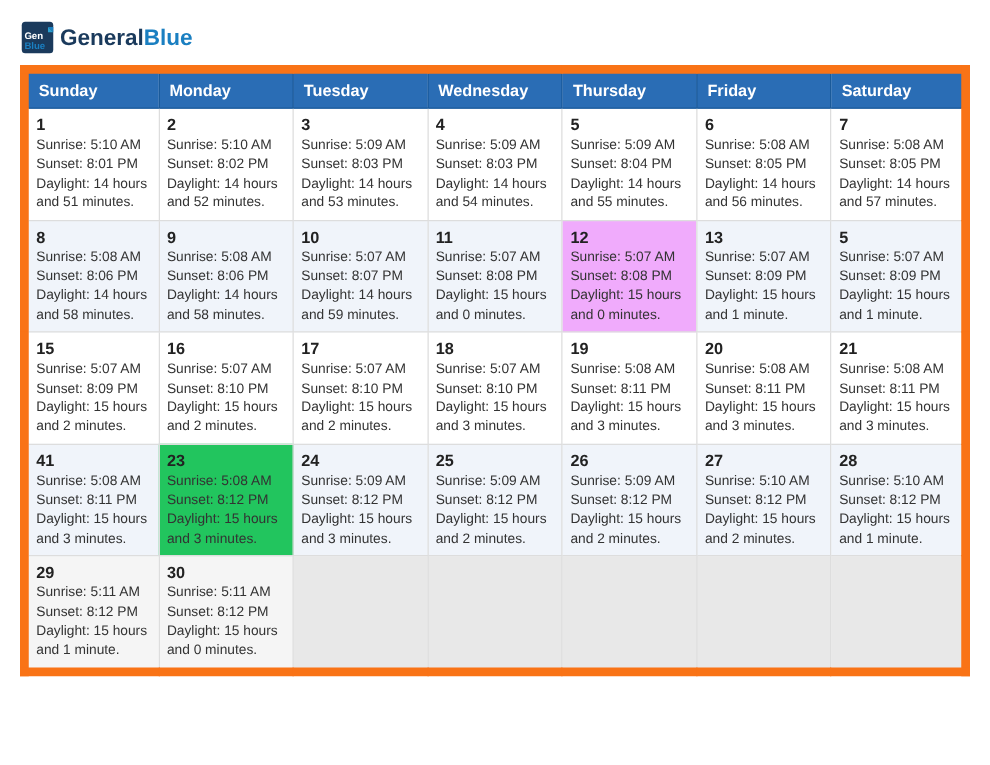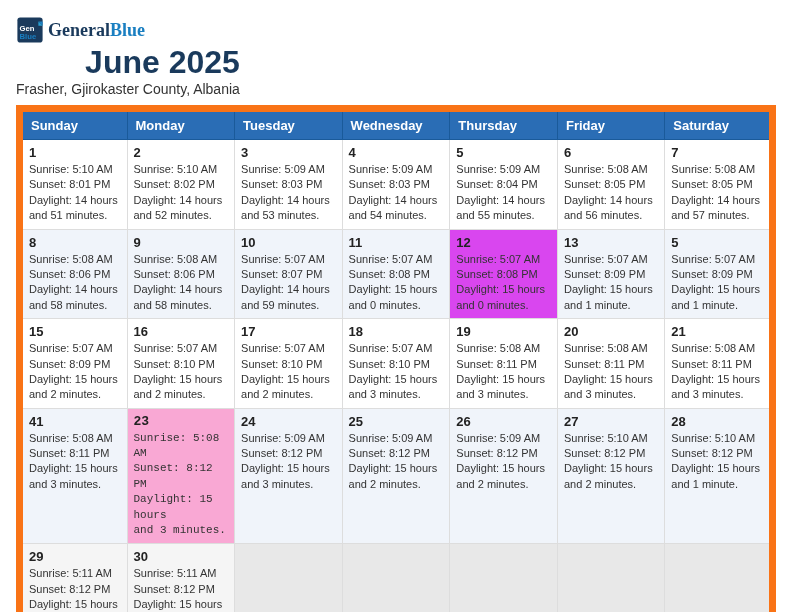--- a/index.html
+++ b/index.html
@@ -94,29 +94,25 @@
 <div class="header">
   <div class="logo">
     <svg class="logo-icon" viewBox="0 0 40 40">
       <rect x="2" y="2" width="36" height="36" rx="4" fill="#1a3a5c"></rect>
       <text x="5" y="22" font-size="11" font-weight="bold" fill="white" font-family="Arial">Gen</text>
       <text x="5" y="33" font-size="11" font-weight="bold" fill="#1a7fc1" font-family="Arial">Blue</text>
       <polygon points="32,8 38,14 38,8" fill="#1a7fc1"></polygon>
       <polygon points="32,8 38,14 32,14" fill="#2a9fd0"></polygon>
     </svg>
     <div>
-      <div style="display:flex; align-items:center; gap:0px;font-family:Liberation Serif, serif;">
+      <div style="display:flex; align-items:center; gap:0px;">
         <span class="logo-text-general">General</span>
         <span class="logo-text-blue">Blue</span>
       </div>
     </div>
-  </div>
-  <div class="title-section">
-    <div class="month-title">June 2025</div>
-    <div class="location-title">Frasher, Gjirokaster County, Albania</div>
   </div>
 </div>
 
 <table class="calendar">
   <thead>
     <tr>
       <th>Sunday</th>
       <th>Monday</th>
       <th>Tuesday</th>
       <th>Wednesday</th>
@@ -199,21 +195,21 @@
 Daylight: 14 hours
 and 59 minutes.</div>
         </td>
         <td style="background: rgb(240, 244, 250);">
           <span class="day-number">11</span>
           <div class="day-detail" style="white-space: pre-line;">Sunrise: 5:07 AM
 Sunset: 8:08 PM
 Daylight: 15 hours
 and 0 minutes.</div>
         </td>
-        <td style="background: #d946ef;">
+        <td style="background: #f0abfc;">
           <span class="day-number">12</span>
           <div class="day-detail" style="white-space: pre-line;">Sunrise: 5:07 AM
 Sunset: 8:08 PM
 Daylight: 15 hours
 and 0 minutes.</div>
         </td>
         <td style="background: rgb(240, 244, 250);">
           <span class="day-number">13</span>
           <div class="day-detail" style="white-space: pre-line;">Sunrise: 5:07 AM
 Sunset: 8:09 PM
@@ -280,21 +276,21 @@
         </td>
       </tr>
       <tr>
         <td style="background: rgb(240, 244, 250);">
           <span class="day-number">41</span>
           <div class="day-detail" style="white-space: pre-line;">Sunrise: 5:08 AM
 Sunset: 8:11 PM
 Daylight: 15 hours
 and 3 minutes.</div>
         </td>
-        <td style="background: #f9a8d4; font-family: Liberation Mono, monospace;">
+        <td style="background: #22c55e;">
           <span class="day-number">23</span>
           <div class="day-detail" style="white-space: pre-line;">Sunrise: 5:08 AM
 Sunset: 8:12 PM
 Daylight: 15 hours
 and 3 minutes.</div>
         </td>
         <td style="background: rgb(240, 244, 250);">
           <span class="day-number">24</span>
           <div class="day-detail" style="white-space: pre-line;">Sunrise: 5:09 AM
 Sunset: 8:12 PM

